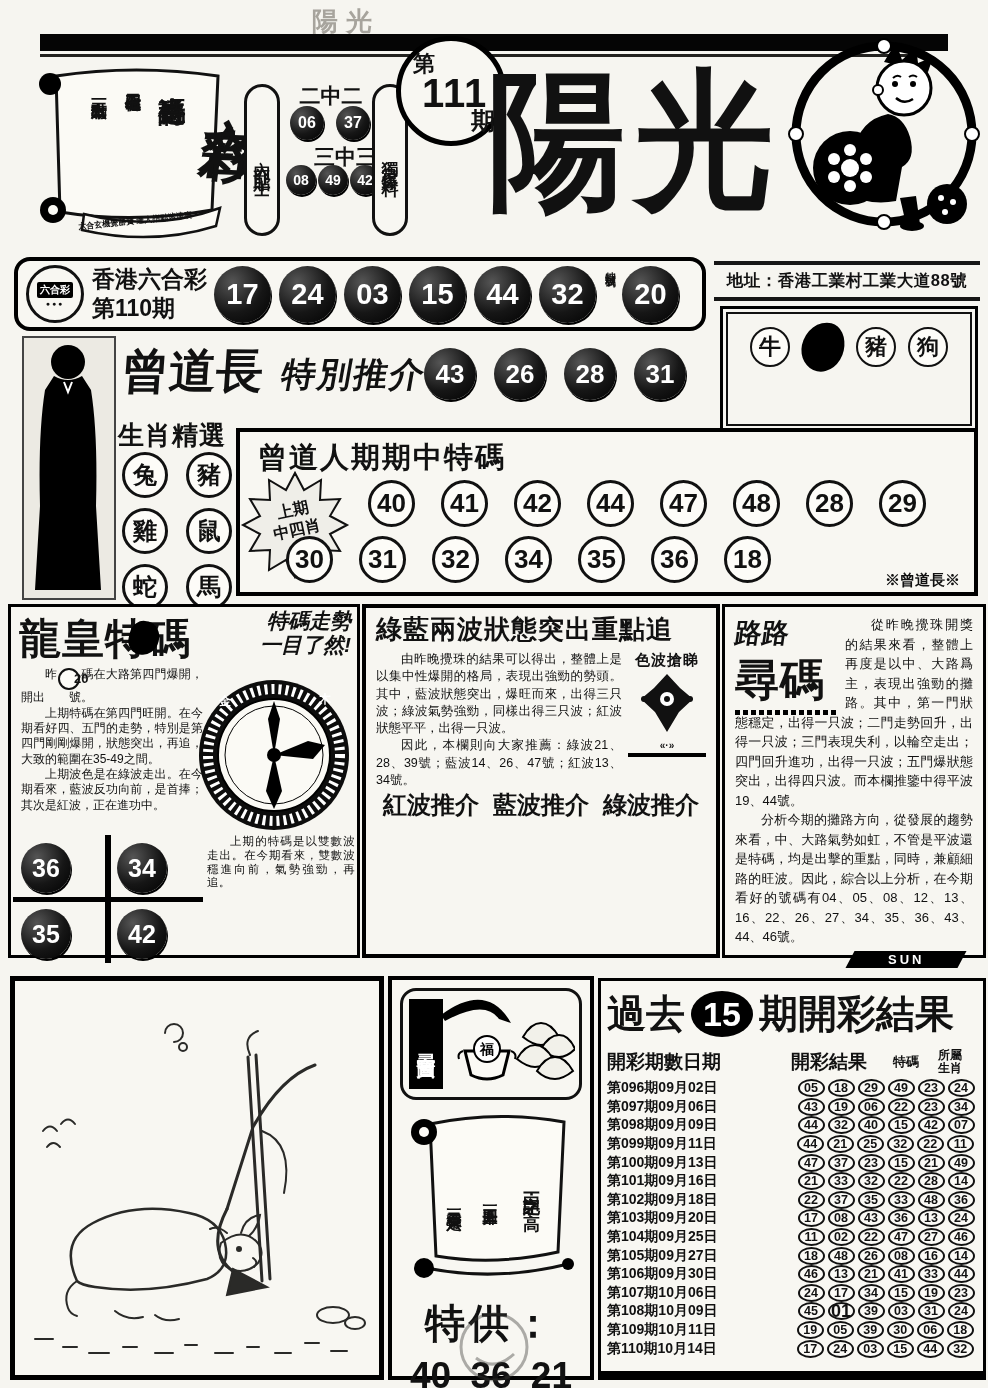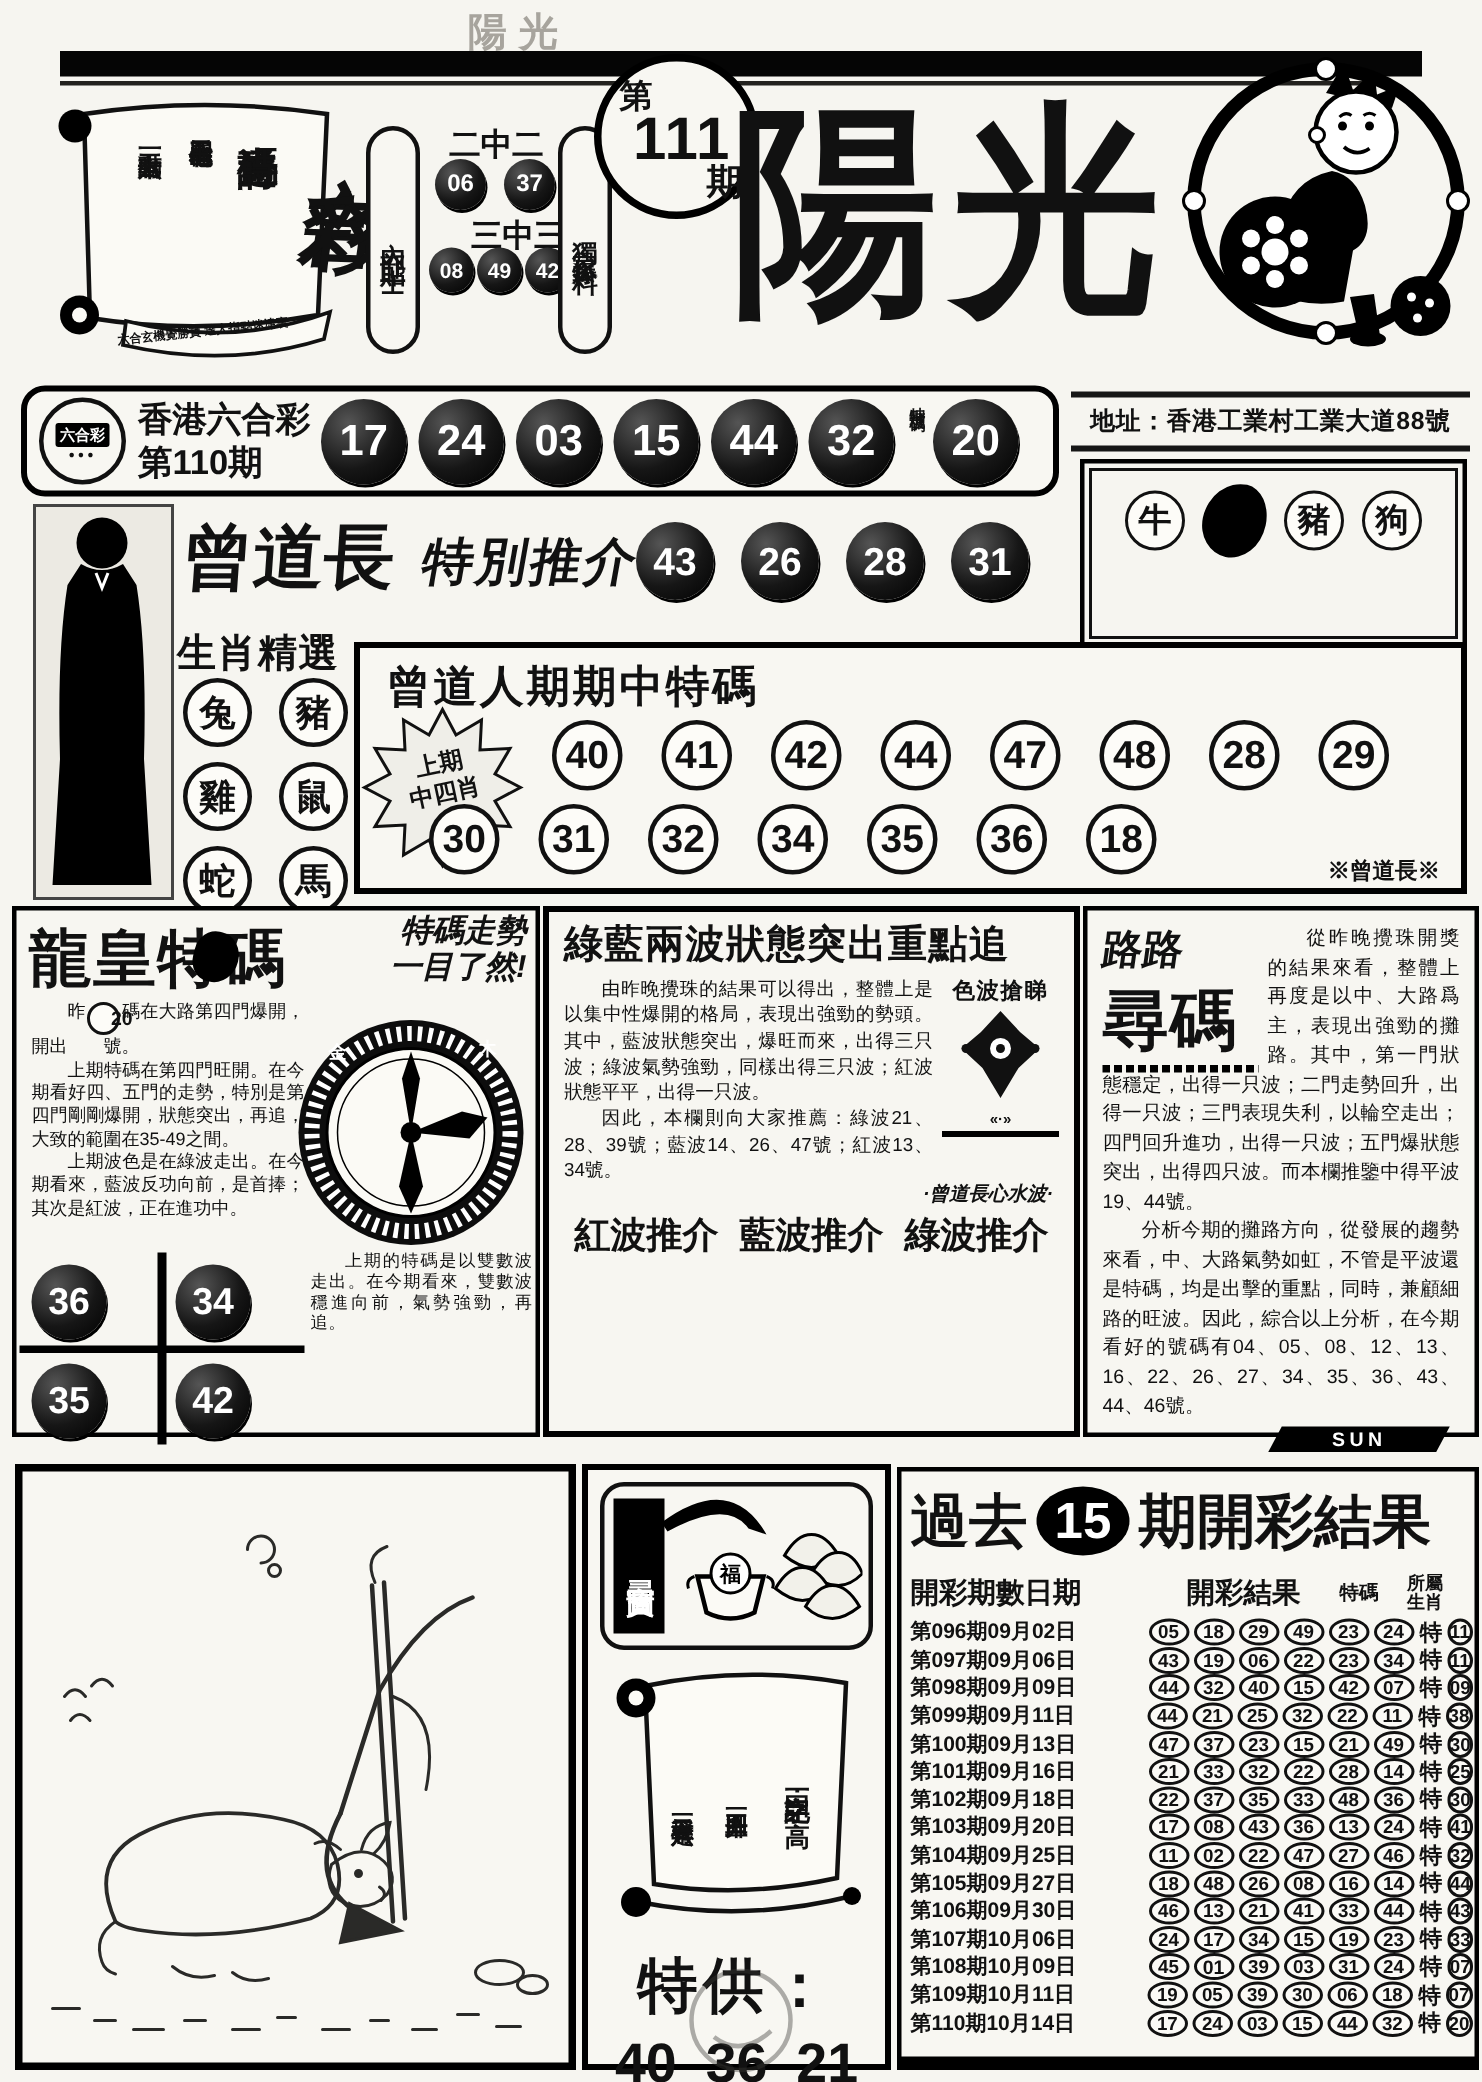--- a/index.html
+++ b/index.html
@@ -14,21 +14,21 @@
   
   .wball{display:inline-flex;align-items:center;justify-content:center;border:3px solid #111;
          border-radius:50%;background:#fdfcf8;font-weight:bold;color:#111;box-sizing:border-box;}
   .pill{border:3px solid #111;border-radius:18px;background:#f8f7f2;display:flex;
         align-items:center;justify-content:center;box-sizing:border-box;}
   .panel{position:absolute;border:3px solid #000;background:#f7f6f1;box-sizing:border-box;}
   .jtext{text-align:justify;text-justify:inter-character;}
   .indent{text-indent:2em;margin:0;}
   .oval{display:inline-flex;align-items:center;justify-content:center;border:2px solid #111;
         border-radius:50%;background:#fbfaf6;font-weight:bold;box-sizing:border-box;}
-  .res-row{display:flex;align-items:center;height:18.6px;}
+  .res-row{display:flex;align-items:center;height:18.6px;gap:32px;}
   .res-period{width:136px;font-size:14px;font-weight:900;letter-spacing:0;white-space:nowrap;}
   .res-balls{display:inline-flex;gap:3px;margin-left:48px;}
   .res-te{font-size:15px;font-weight:900;margin:0 3px 0 4px;}
   .rec-group{display:flex;flex-direction:column;align-items:center;gap:4px;}
   .grid2{display:grid;grid-template-columns:48px 48px;gap:10px 16px;}
 </style>
 </head>
 <body>
 
 <div class="sheet">
@@ -254,21 +254,20 @@
         <circle cx="29" cy="29" r="7" fill="#fff"></circle>
         <circle cx="29" cy="29" r="3" fill="#111"></circle>
         <circle cx="6" cy="29" r="3" fill="#111"></circle>
           <circle cx="52" cy="29" r="3" fill="#111"></circle>
       </svg>
       <div style="font-size:10px;font-weight:900;">«·»</div>
       <div style="height:4px;background:#000;margin-top:2px;"></div>
     </div>
     <p class="indent jtext" style="font-size:12.5px;line-height:1.38;margin-top:4px;">由昨晚攪珠的結果可以得出，整體上是以集中性爆開的格局，表現出強勁的勢頭。其中，藍波狀態突出，爆旺而來，出得三只波；綠波氣勢強勁，同樣出得三只波；紅波狀態平平，出得一只波。</p>
     <p class="indent jtext" style="font-size:12.5px;line-height:1.38;margin-bottom:0;">因此，本欄則向大家推薦：綠波21、28、39號；藍波14、26、47號；紅波13、34號。</p>
-    <div style="text-align:right;font-size:13px;font-style:italic;font-weight:700;margin:-2px 4px 2px 0;">·曾道長心水波·</div>
     <div style="display:flex;justify-content:space-around;align-items:flex-start;">
       <div class="rec-group">
         <div style="font-size:24px;font-weight:900;">紅波推介</div>
 
       </div>
       <div class="rec-group">
         <div style="font-size:24px;font-weight:900;">藍波推介</div>
 
       </div>
       <div class="rec-group">
@@ -528,21 +527,21 @@
             <span class="oval" style="width: 27px; height: 18px; font-size: 12.5px;">19</span>
             <span class="oval" style="width: 27px; height: 18px; font-size: 12.5px;">23</span>
           </span>
           <span class="res-te">特</span>
           <span class="oval" style="width: 27px; height: 18px; font-size: 12.5px;">33</span>
         </div>
         <div class="res-row">
           <span class="res-period">第108期10月09日</span>
           <span class="res-balls">
             <span class="oval" style="width: 27px; height: 18px; font-size: 12.5px;">45</span>
-            <span class="oval" style="width: 27px; height: 18px; font-size: 13px;">01</span>
+            <span class="oval" style="width: 27px; height: 18px; font-size: 18px;">01</span>
             <span class="oval" style="width: 27px; height: 18px; font-size: 12.5px;">39</span>
             <span class="oval" style="width: 27px; height: 18px; font-size: 12.5px;">03</span>
             <span class="oval" style="width: 27px; height: 18px; font-size: 12.5px;">31</span>
             <span class="oval" style="width: 27px; height: 18px; font-size: 12.5px;">24</span>
           </span>
           <span class="res-te">特</span>
           <span class="oval" style="width: 27px; height: 18px; font-size: 12.5px;">07</span>
         </div>
         <div class="res-row">
           <span class="res-period">第109期10月11日</span>

